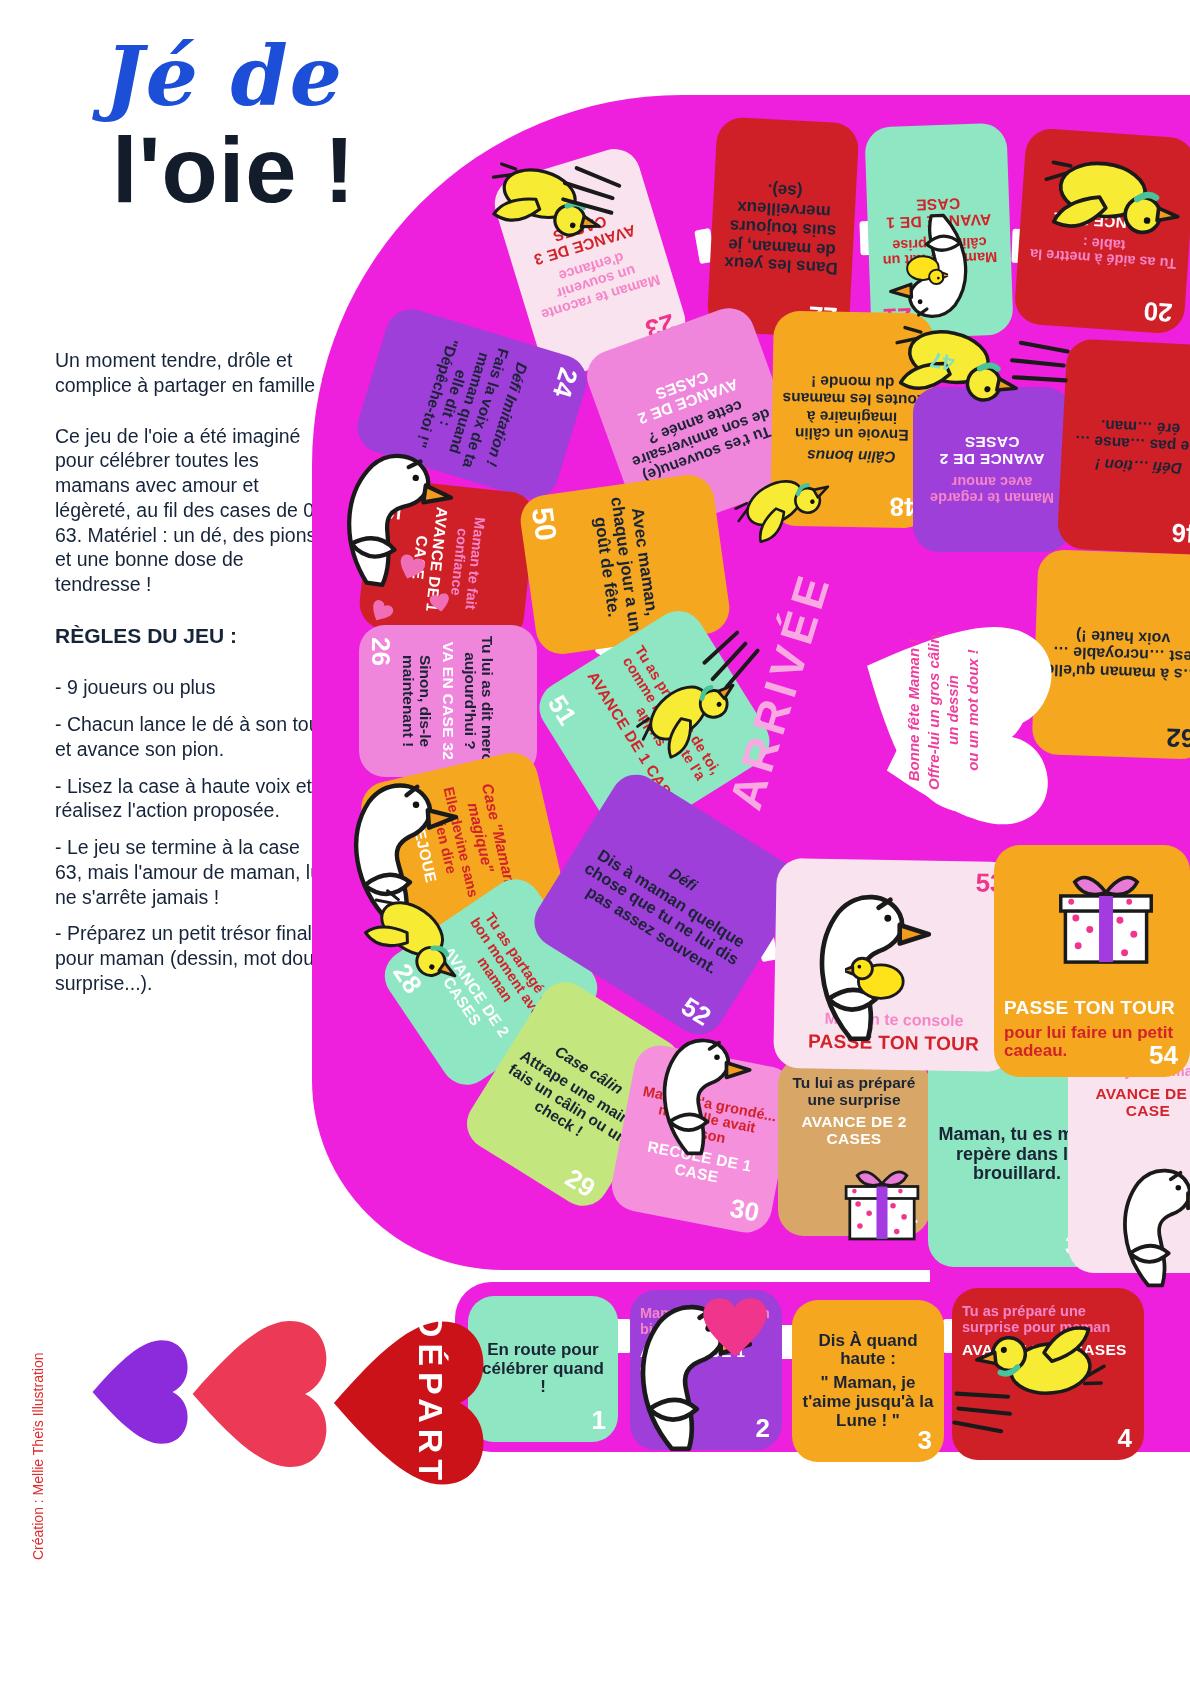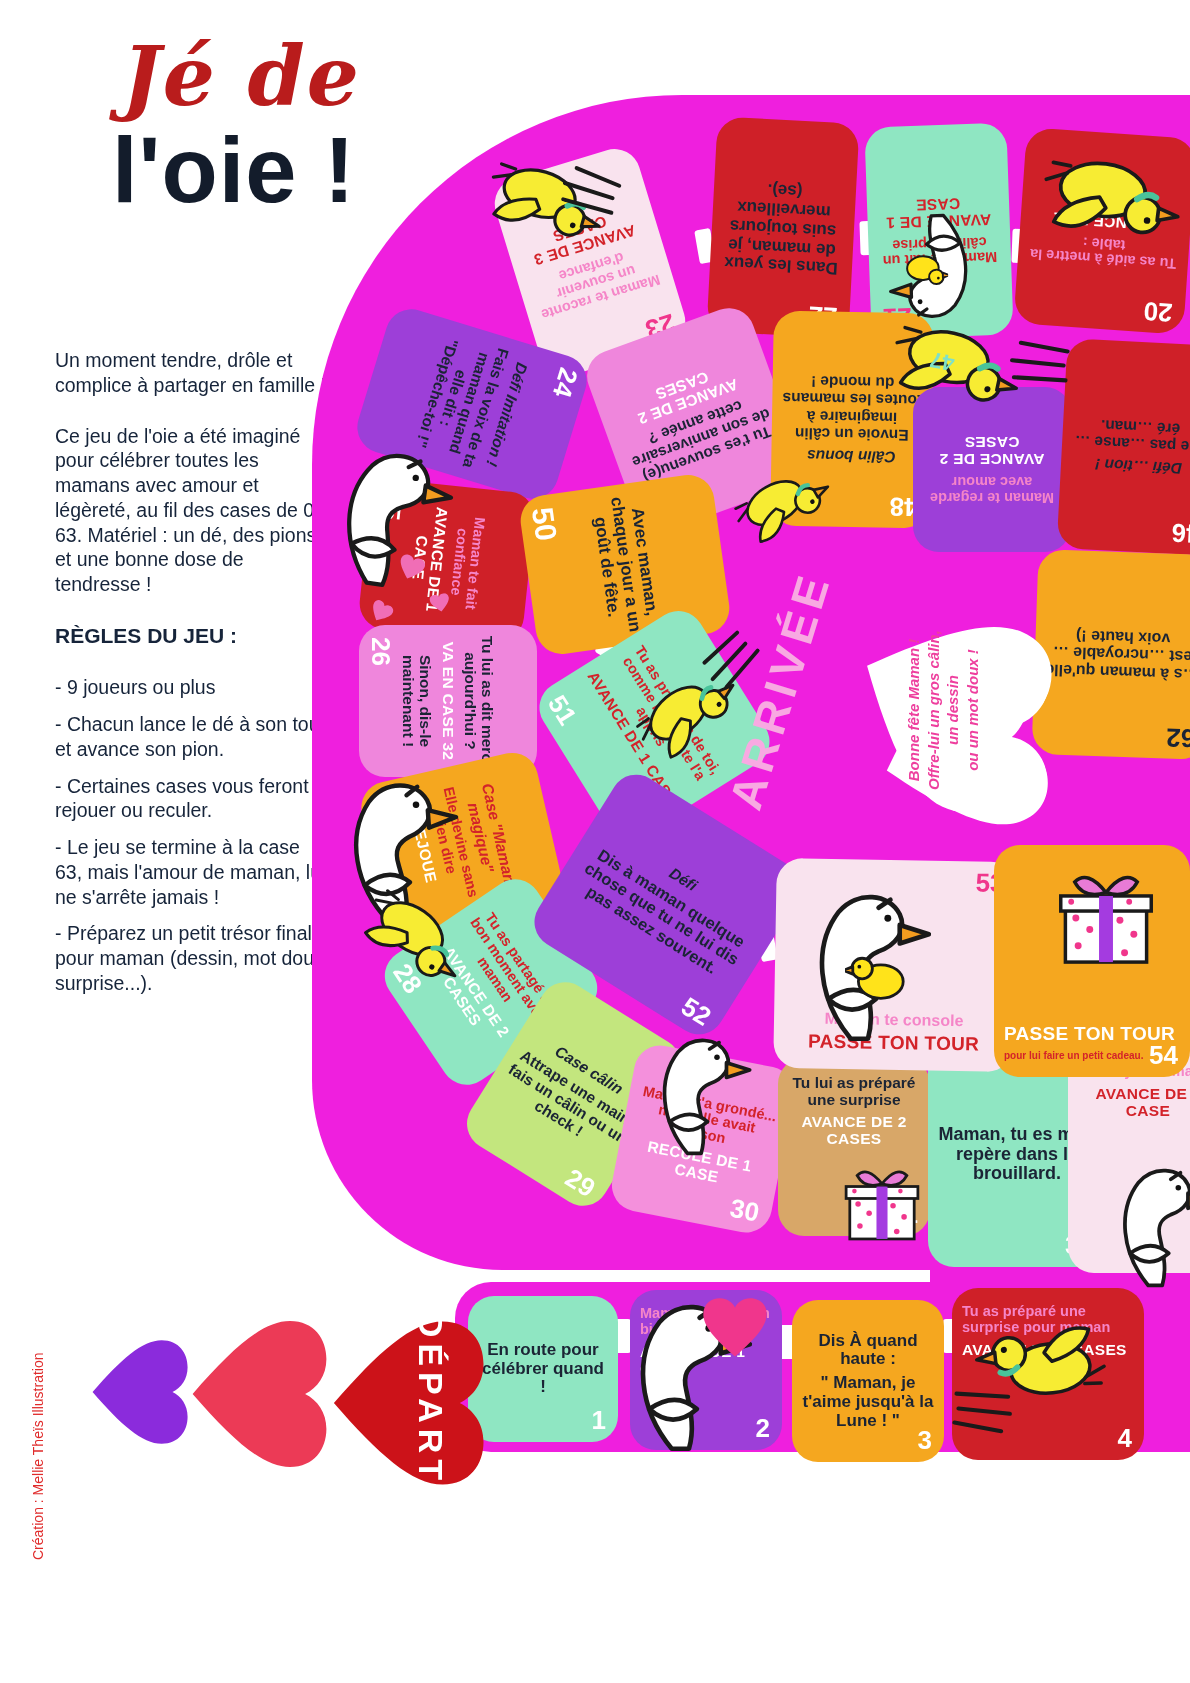--- a/index.html
+++ b/index.html
@@ -1,22 +1,22 @@
 <!DOCTYPE html>
 <html><head>
 <meta charset="utf-8">
 <style>
   html,body{margin:0;padding:0;overflow:hidden}
   body{width:1190px;height:1683px;position:relative;background:#fff;
        font-family:"Liberation Sans",sans-serif;color:#1B2435}
   #page{position:absolute;inset:0;overflow:hidden}
 
   
-  .title-script{position:absolute;left:122px;top:28px;font-family:"DejaVu Serif",serif;
-    font-style:italic;font-weight:bold;font-size:82px;color:#b91c1c;letter-spacing:2px}
+  .title-script{position:absolute;left:105px;top:28px;font-family:"DejaVu Serif",serif;
+    font-style:italic;font-weight:bold;font-size:82px;color:#1d4ed8;letter-spacing:2px}
   .title-main{position:absolute;left:112px;top:118px;font-size:92px;font-weight:700;
     color:#131C2B;letter-spacing:1px}
   .credit{position:absolute;left:30px;top:1560px;transform:rotate(-90deg);
     transform-origin:0 0;color:#E02B2B;font-size:14px;white-space:nowrap}
   .intro{position:absolute;left:55px;top:348px;width:276px;font-size:19.5px;
     line-height:1.27;color:#16243A}
   .intro p{margin:0 0 26px 0}
   .rules-h{font-weight:800;font-size:21px;margin:4px 0 8px 0}
   .rule{margin:0 0 12px 0 !important}
 
@@ -130,21 +130,21 @@
 <div class="title-script">Jé de</div>
 <div class="title-main">l'oie !</div>
 <div class="credit">Création :  Mellie Theïs Illustration</div>
 
 <div class="intro">
   <p>Un moment tendre, drôle et complice à partager en famille !</p>
   <p>Ce jeu de l'oie a été imaginé pour célébrer toutes les mamans avec amour et légèreté, au fil des cases de 0 à 63. Matériel : un dé, des pions, et une bonne dose de tendresse !</p>
   <p class="rules-h">RÈGLES DU JEU :</p>
   <p class="rule">- 9 joueurs ou plus</p>
   <p class="rule">- Chacun lance le dé à son tour et avance son pion.</p>
-  <p class="rule">- Certaines cases vous feront rejouer ou reculer.</p>
+  <p class="rule">- Lisez la case à haute voix et réalisez l'action proposée.</p>
   <p class="rule">- Le jeu se termine à la case 63, mais l'amour de maman, lui, ne s'arrête jamais !</p>
   <p class="rule">- Préparez un petit trésor final pour maman (dessin, mot doux, surprise...).</p>
 </div>
 
 <div class="blob blob-main"></div>
 <div class="blob blob-bridge"></div>
 <div class="blob blob-strip"></div>
 
 <div class="joint" style="left:688px;top:238px;transform:rotate(80deg)"></div>
 <div class="joint" style="left:851px;top:230px;transform:rotate(88deg)"></div>
@@ -274,21 +274,21 @@
   <p class="main c-navy" style="font-size:16.5px">Dis à maman quelque chose que tu ne lui dis pas assez souvent.</p>
 </div>
 <div class="cell" style="left:775px;top:860px;width:240px;height:210px;background:#F9E3EE;transform:rotate(1deg);justify-content:flex-end">
   <span class="num tr c-num-pink">53</span>
   <p class="pre c-pink" style="font-size:16px">Maman te console</p>
   <p class="acc c-red" style="font-size:19px">PASSE TON TOUR</p>
 </div>
 <div class="cell" style="left:994px;top:845px;width:196px;height:232px;background:#F5A71F;transform:rotate(0deg);justify-content:flex-end;align-items:flex-start;text-align:left">
   <span class="num br c-white">54</span>
   <p class="acc c-white" style="font-size:19px">PASSE TON TOUR</p>
-  <p class="pre c-red" style="font-size:10px">pour lui faire un petit cadeau.</p>
+  <p class="pre c-red" style="font-size:17px">pour lui faire un petit cadeau.</p>
 </div>
 <div class="cell" style="left:1035px;top:552px;width:175px;height:205px;background:#F5A71F;transform:rotate(182deg)">
   <span class="num tl c-navy">62</span>
   <p class="main c-navy" style="font-size:16px">…s à maman qu'elle est …ncroyable …voix haute !)</p>
 </div>
 
 <div class="arrivee">ARRIVÉE</div>
 <div class="bubble-tail"></div>
 <svg class="ico heart" style="left:845px;top:612px;width:200px;height:180px;color:#fff;transform:rotate(115deg);z-index:5">
       <use href="#sym-heart"></use>

